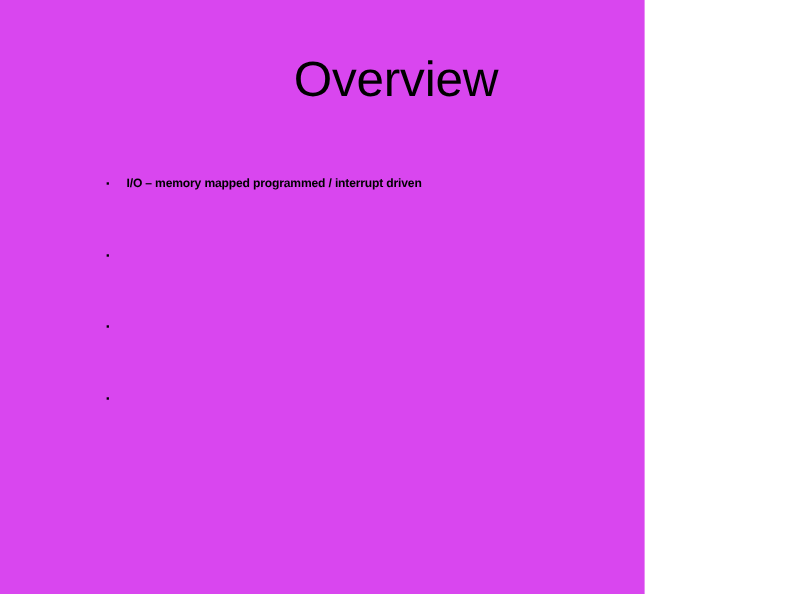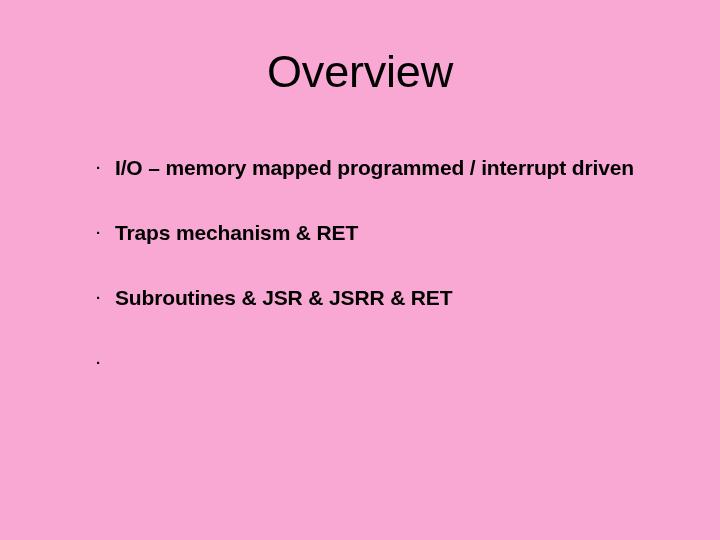--- a/index.html
+++ b/index.html
@@ -8,23 +8,23 @@
   }
   body {
     width: 720px;
     height: 540px;
     background: #ffffff;
     font-family: "Liberation Sans", sans-serif;
     overflow: hidden;
   }
   #slide {
     position: relative;
-    width: 720px;
+    width: 586px;
     height: 540px;
-    background: #f9a8d4;
+    background: #d946ef;
     text-decoration: underline;
   }
   #slide-title {
     position: absolute;
     left: 0;
     top: 48px;
     width: 720px;
     text-align: center;
     font-family: "Liberation Sans", sans-serif;
     font-size: 45px;
@@ -57,21 +57,21 @@
     top: 0;
     font-family: "Liberation Sans", sans-serif;
     font-size: 15px;
     font-weight: 700;
     line-height: 19px;
     color: #000000;
   }
   .bullet-text {
     display: block;
     font-family: "Liberation Sans", sans-serif;
-    font-size: 21px;
+    font-size: 11px;
     font-weight: 700;
     line-height: 19px;
     color: #000000;
     letter-spacing: -0.15px;
     white-space: nowrap;
   }
 </style>
 </head>
 <body>
 
@@ -81,26 +81,24 @@
 
   <ul id="bullet-list">
 
     <li class="bullet-item">
       <span class="bullet-marker">·</span>
       <span class="bullet-text">I/O – memory mapped programmed / interrupt driven</span>
     </li>
 
     <li class="bullet-item">
       <span class="bullet-marker">·</span>
-      <span class="bullet-text">Traps mechanism &amp; RET</span>
     </li>
 
     <li class="bullet-item">
       <span class="bullet-marker">·</span>
-      <span class="bullet-text">Subroutines &amp; JSR &amp; JSRR &amp; RET</span>
     </li>
 
     <li class="bullet-item">
       <span class="bullet-marker">·</span>
     </li>
 
   </ul>
 
 </div>
 

